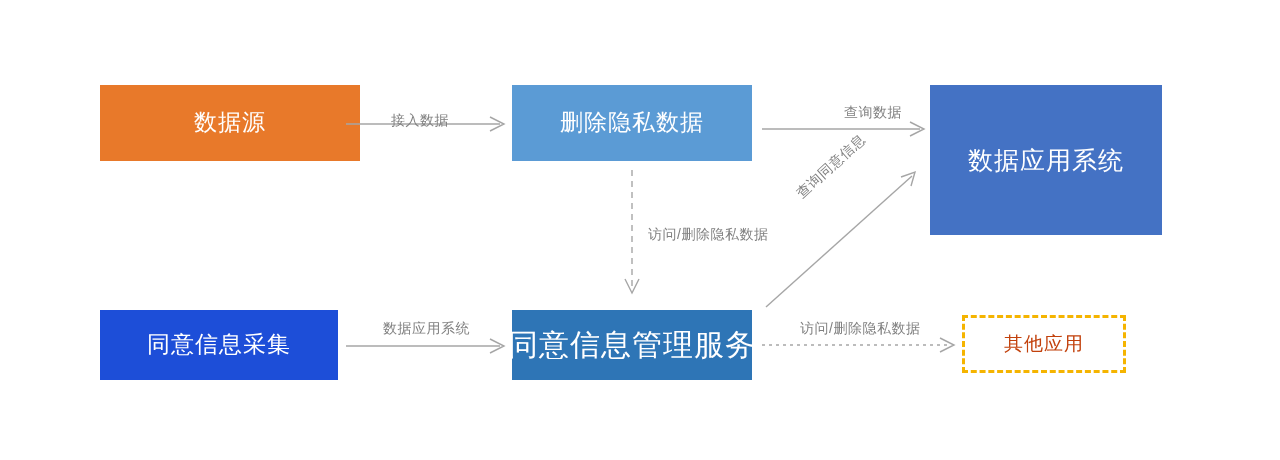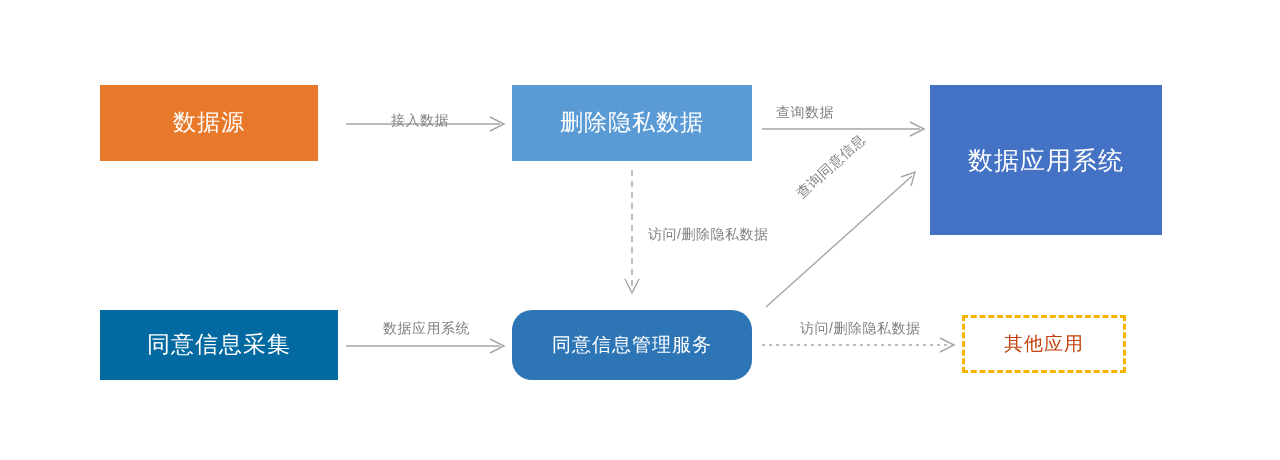--- a/index.html
+++ b/index.html
@@ -32,29 +32,29 @@
     user-select: none;
   }
   .node.dashed {
     background: #ffffff;
     color: #c2410c;
     border: 3px dashed #f5b400;
     font-size: 19px;
     letter-spacing: 1px;
   }
   
-  #node-data-source      { left: 100px; top: 85px;  width: 218px; height: 76px; }
+  #node-data-source      { left: 100px; top: 85px;  width: 260px; height: 76px; }
   #node-dataset-mgmt     { left: 512px; top: 85px;  width: 240px; height: 76px; }
   #node-data-app-system  { left: 930px; top: 85px;  width: 232px; height: 150px; }
   #node-consent-collect  { left: 100px; top: 310px; width: 238px; height: 70px; }
   #node-consent-service  { left: 512px; top: 310px; width: 240px; height: 70px; }
   #node-other-apps       { left: 962px; top: 315px; width: 164px; height: 58px; }
 
   #node-data-app-system { font-size: 25px; text-align: right; }
-  #node-consent-service { font-size: 19px; border-radius: 20px; }
+  #node-consent-service { font-size: 30px; }
 
   
   #arrow-layer {
     position: absolute;
     left: 0;
     top: 0;
     width: 1280px;
     height: 460px;
     pointer-events: none;
   }
@@ -62,21 +62,21 @@
   
   .edge-label {
     position: absolute;
     color: #808080;
     font-size: 14px;
     letter-spacing: 0.5px;
     white-space: nowrap;
     user-select: none;
   }
   #label-ingest-data     { left: 391px; top: 112px; }
-  #label-query-data      { left: 776px; top: 104px; text-align: center; }
+  #label-query-data      { left: 844px; top: 104px; text-align: center; }
   #label-ingest-consent  { left: 383px; top: 320px; }
   #label-access-delete-2 { left: 800px; top: 320px; }
   #label-access-delete-1 {
     left: 648px; top: 226px;
   }
   #label-query-consent {
     left: 793px; top: 189px;
     transform: rotate(-42deg);
     transform-origin: left top;
   }
@@ -91,21 +91,21 @@
   </div>
 
   <div class="node" id="node-dataset-mgmt" style="background:#5b9bd5">
     <span>删除隐私数据</span>
   </div>
 
   <div class="node" id="node-data-app-system" style="background:#4472c4">
     <span>数据应用系统</span>
   </div>
 
-  <div class="node" id="node-consent-collect" style="background:#0369a1">
+  <div class="node" id="node-consent-collect" style="background:#1d4ed8">
     <span>同意信息采集</span>
   </div>
 
   <div class="node" id="node-consent-service" style="background:#2e75b6">
     <span>同意信息管理服务</span>
   </div>
 
   <div class="node dashed" id="node-other-apps">
     <span>其他应用</span>
   </div>

